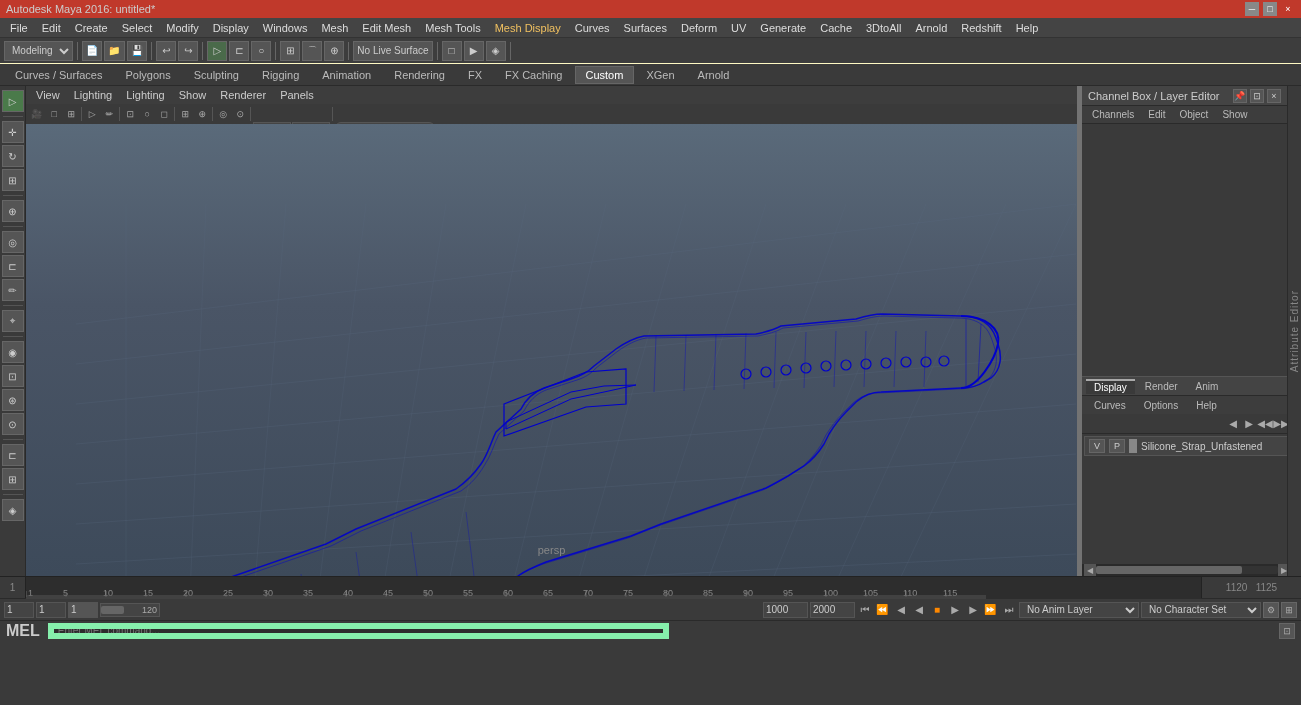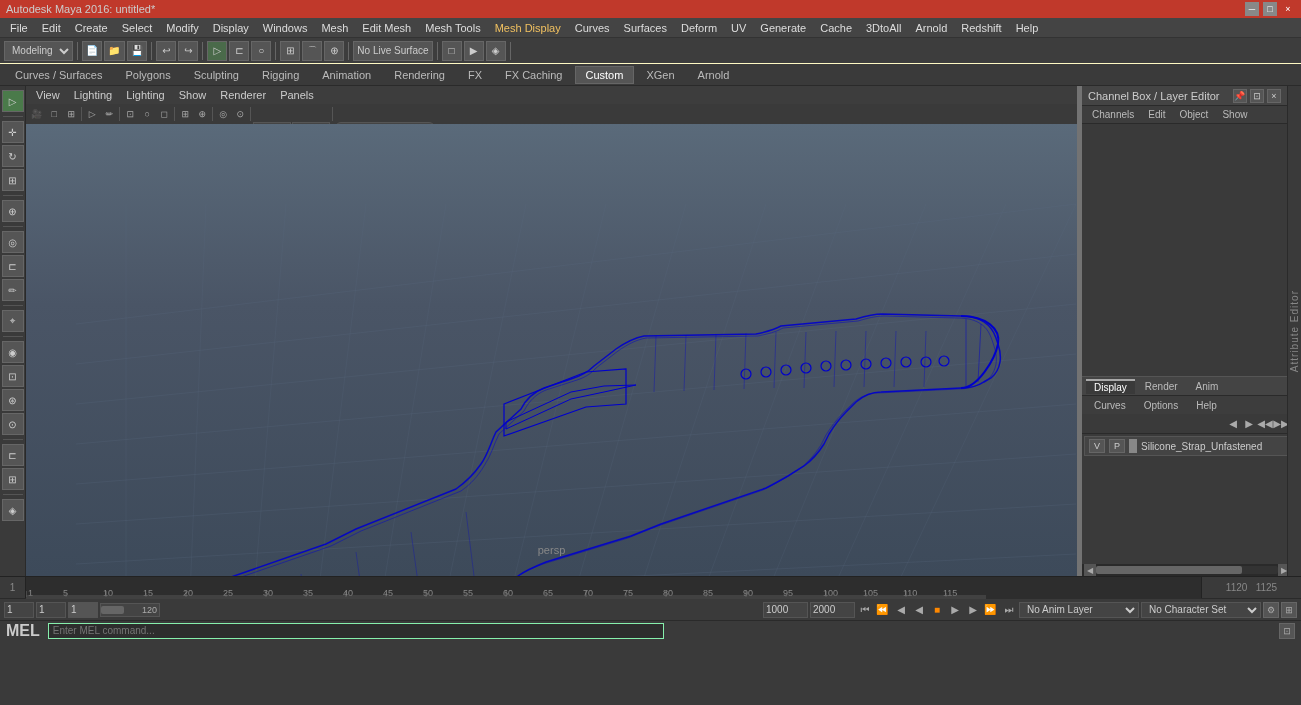--- a/index.html
+++ b/index.html
@@ -208,21 +208,21 @@
       width: 100%; height: 20px; background: #3a3a3a; border-top: 1px solid #2a2a2a;
       display: flex; align-items: center; padding: 0 6px; gap: 4px;
     }
     #mel-label { color: #ccc; font-size: 16px; font-weight: bold; margin-right: 4px; }
     #status-text { color: #ccc; font-size: 10px; flex: 1; }
     .status-right-btn { 
       width: 16px; height: 16px; background: #555; border: 1px solid #666;
       display: flex; align-items: center; justify-content: center;
       cursor: pointer; color: #aaa; font-size: 9px;
     }
-    #command-input { flex: 1; height: 16px; background: #2d2d2d; border: 1px solid #86efac; color: #ccc; font-size: 10px; padding: 0 4px; }
+    #command-input { flex: 1; height: 16px; background: #2d2d2d; border: 6px solid #86efac; color: #ccc; font-size: 10px; padding: 0 4px; }
   </style>
 </head>
 <body>
 
 <div id="title-bar">
   <span>Autodesk Maya 2016: untitled*</span>
   <div class="win-controls">
     <div class="win-btn">─</div>
     <div class="win-btn">□</div>
     <div class="win-btn" style="background:#c0392b;">×</div>

